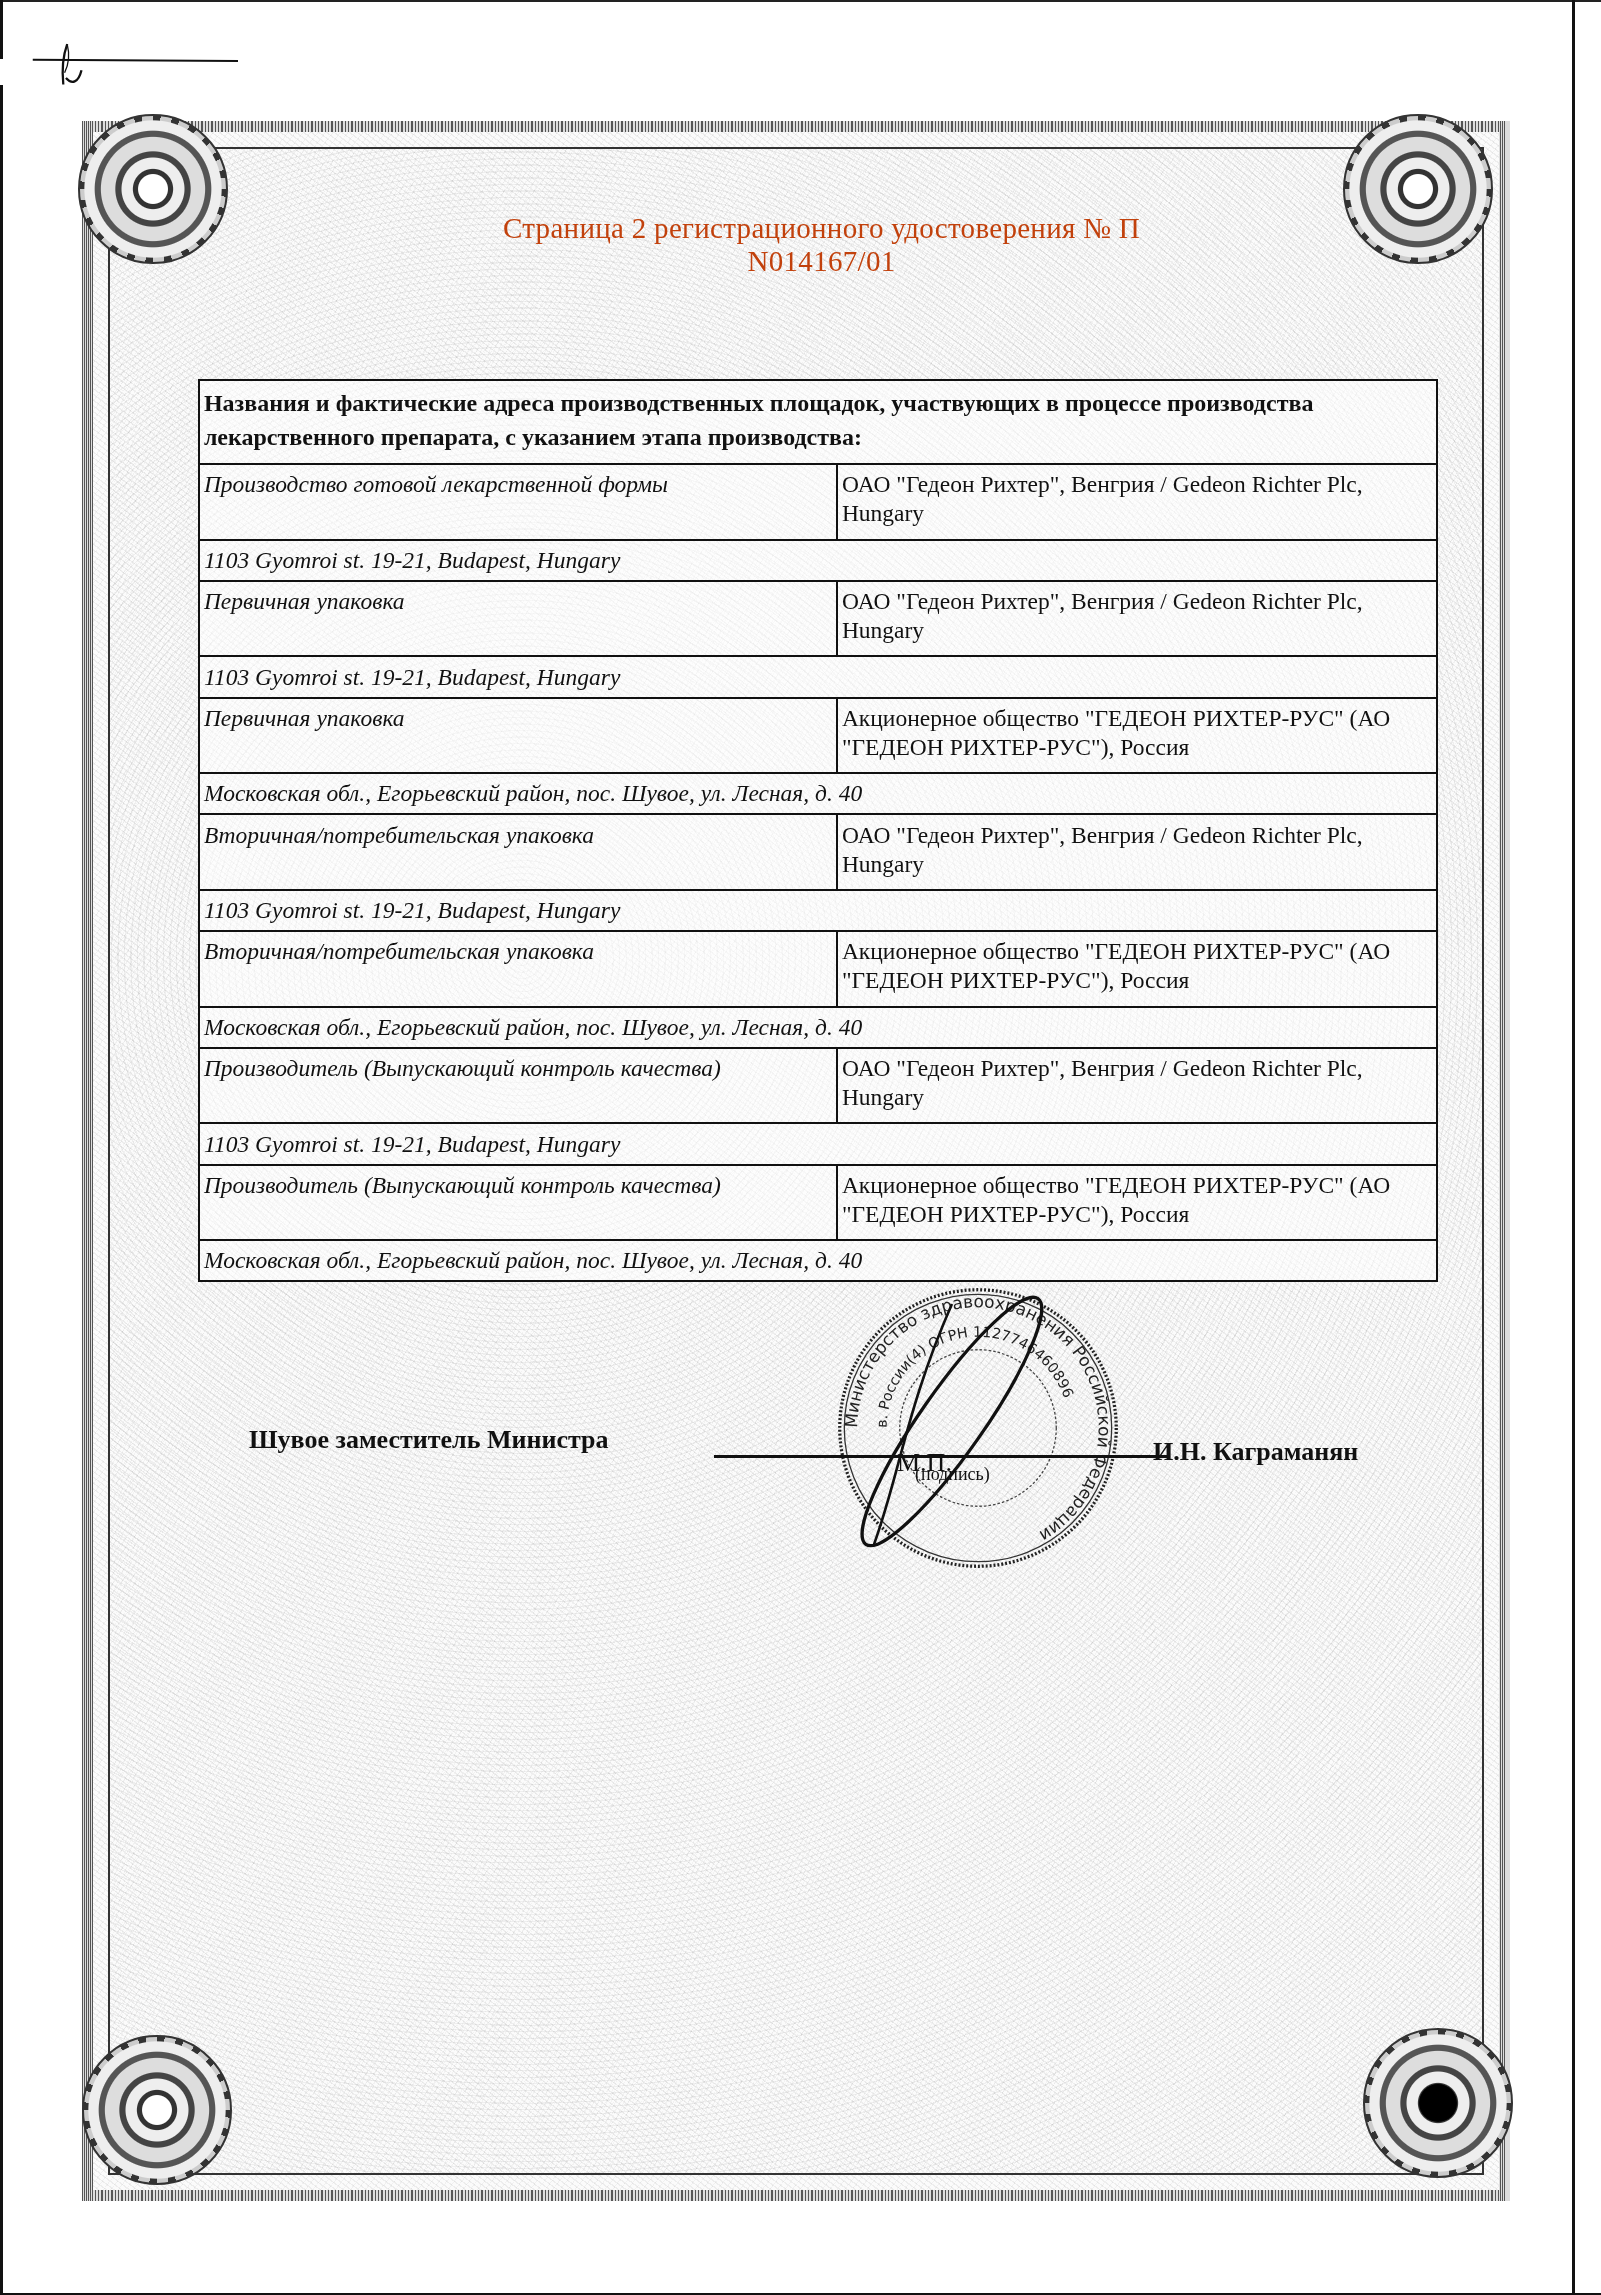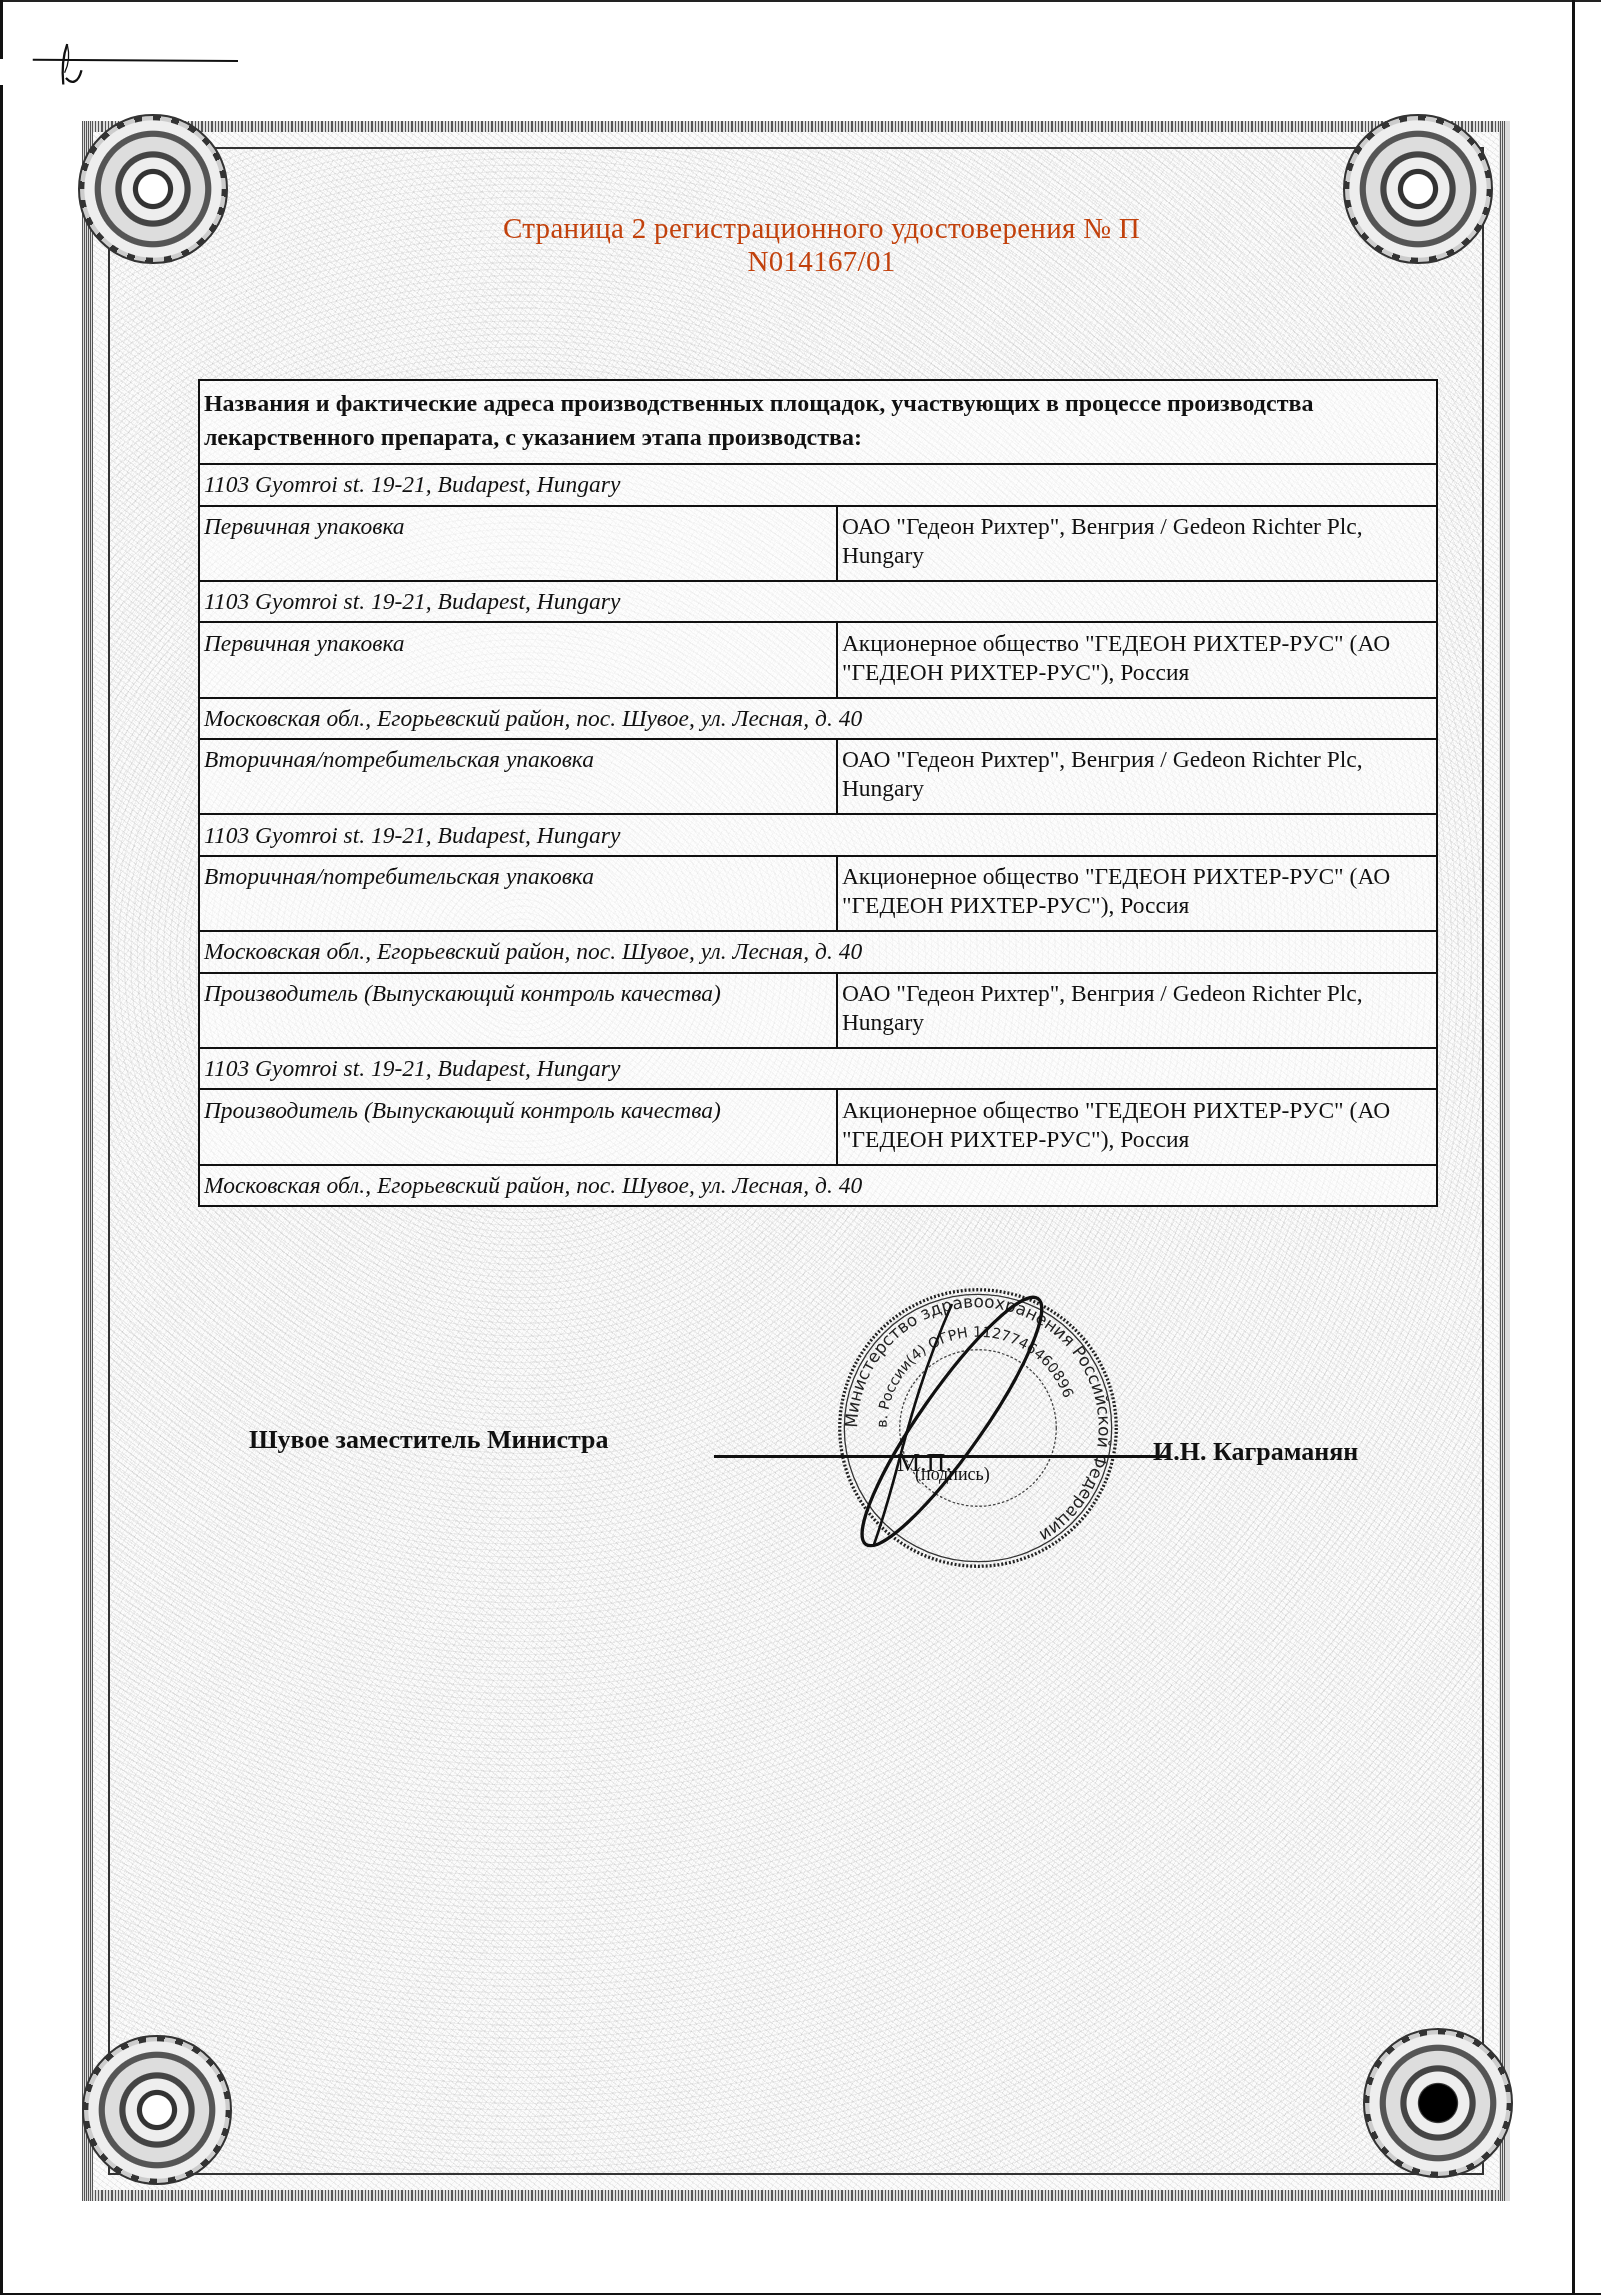--- a/index.html
+++ b/index.html
@@ -106,20 +106,24 @@
 
 <div class="page-title">Страница 2 регистрационного удостоверения № П N014167/01</div>
 
 <table class="sites-table">
   <tbody>
     <tr>
       <td colspan="2" class="header-cell">Названия и фактические адреса производственных площадок, участвующих в процессе производства лекарственного препарата, с указанием этапа производства:</td>
     </tr>
 
     <tr>
+      <td class="stage-cell">Производство готовой лекарственной формы</td>
+      <td class="company-cell">ОАО "Гедеон Рихтер", Венгрия / Gedeon Richter Plc, Hungary</td>
+    </tr>
+    <tr>
       <td colspan="2" class="address-cell">1103 Gyomroi st. 19-21, Budapest,  Hungary</td>
     </tr>
 
     <tr>
       <td class="stage-cell">Первичная упаковка</td>
       <td class="company-cell">ОАО "Гедеон Рихтер", Венгрия / Gedeon Richter Plc, Hungary</td>
     </tr>
     <tr>
       <td colspan="2" class="address-cell">1103 Gyomroi st. 19-21, Budapest,  Hungary</td>
     </tr>

